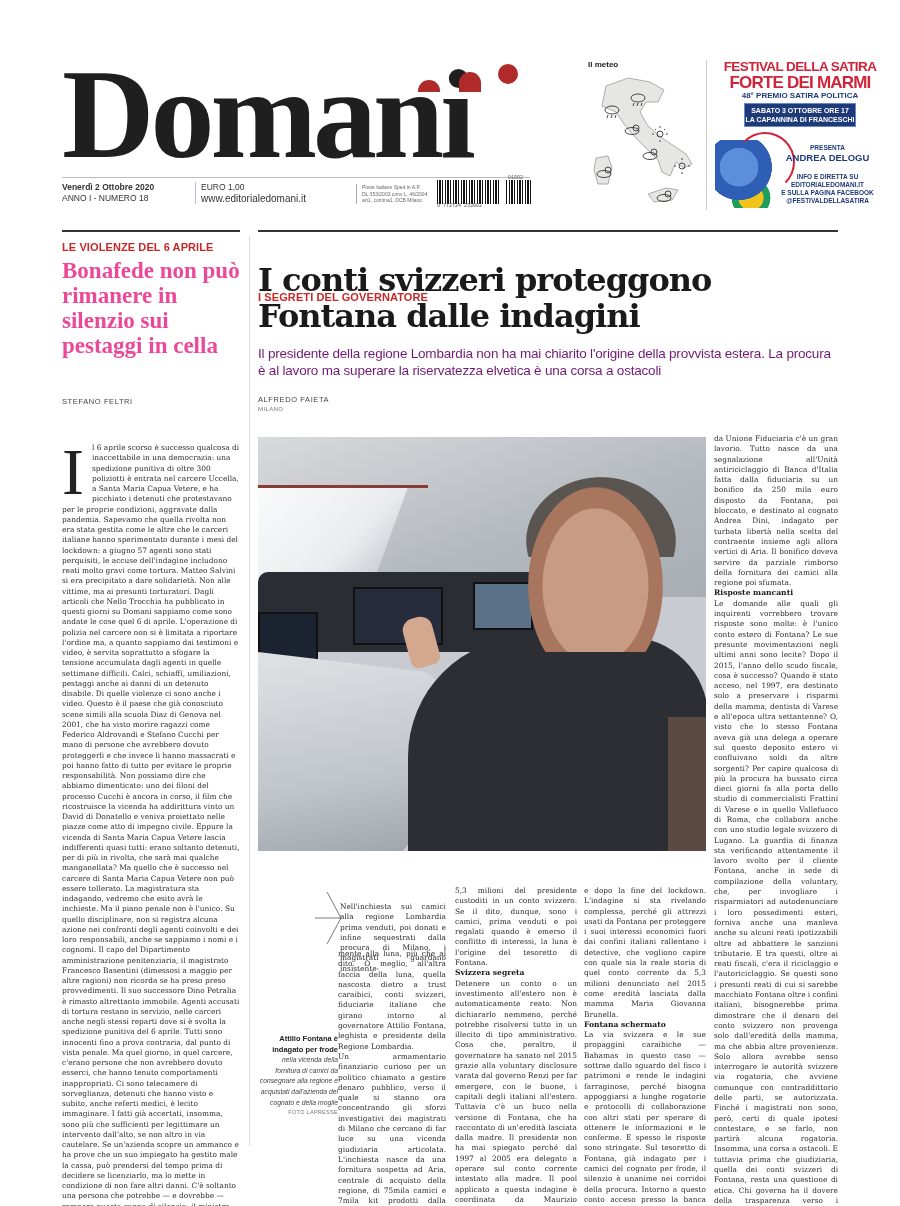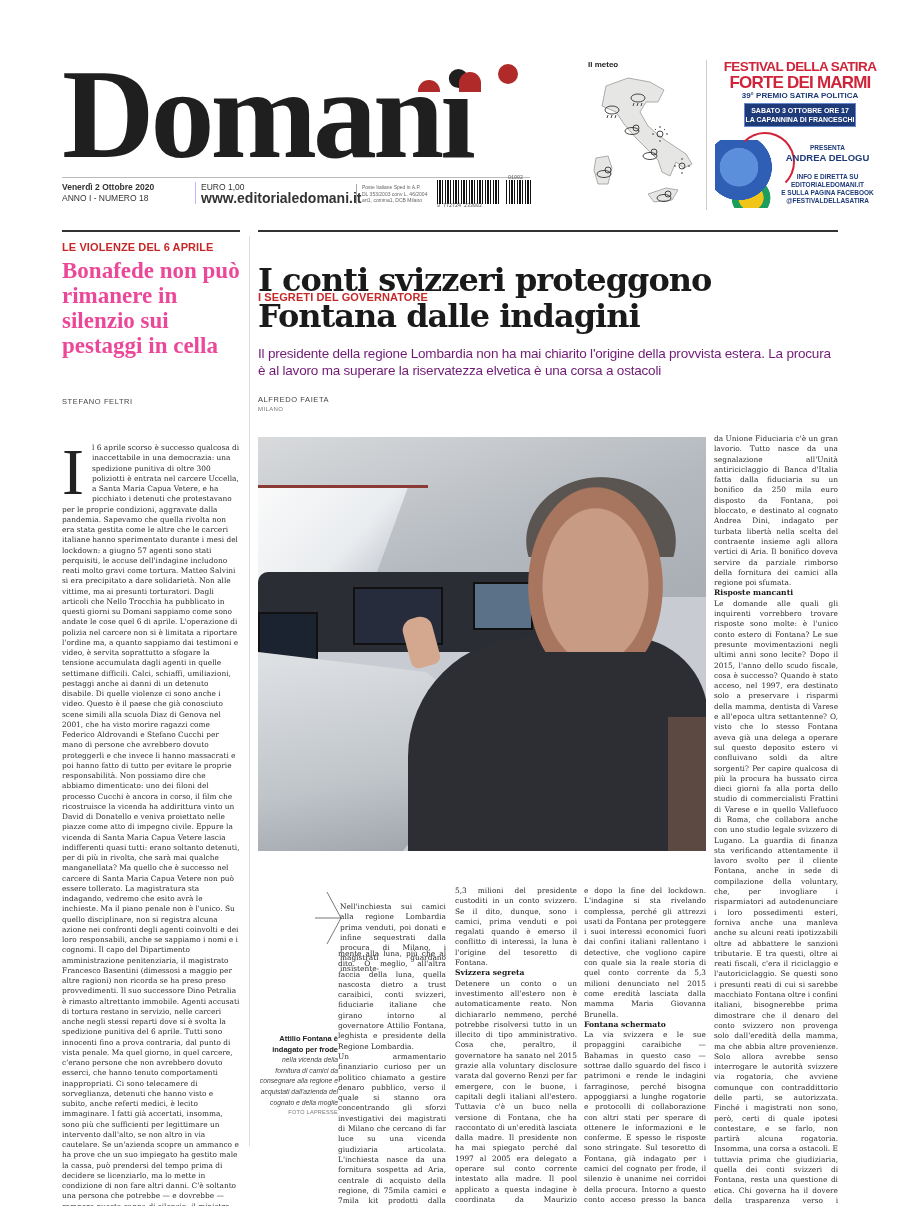--- a/index.html
+++ b/index.html
@@ -13,21 +13,21 @@
   .logo-dot { position: absolute; background: #b02a2a; border-radius: 50%; }
   .dot1 { left: 356px; top: 22px; width: 22px; height: 12px; border-radius: 12px 12px 0 0; }
   .dot2 { left: 397px; top: 14px; width: 22px; height: 20px; border-radius: 12px 12px 0 0; }
   .dot3 { left: 436px; top: 6px; width: 20px; height: 20px; }
   .mast-rule { position: absolute; left: 62px; top: 177px; width: 468px; height: 1px; background: #bbb; }
 
   .mast-info { position: absolute; top: 182px; font-family: "Liberation Sans", sans-serif; font-size: 8.5px; color: #333; line-height: 11px; }
   .mi-date { left: 62px; }
   .mi-date b { font-weight: bold; }
   .mi-price { left: 195px; border-left: 1px solid #c4b5fd; padding-left: 5px; }
-  .mi-price .url { font-weight: bold; font-size: 14px; }
+  .mi-price .url { font-weight: normal; font-size: 10px; }
   .mi-post { left: 356px; top: 184px; font-size: 5px; line-height: 6.5px; color: #666; width: 75px; border-left: 1px solid #aaa; padding-left: 5px; }
   .barcode { position: absolute; left: 437px; top: 180px; width: 95px; height: 24px;
      background: repeating-linear-gradient(90deg, #111 0 1px, #fff 1px 2px, #111 2px 4px, #fff 4px 5px, #111 5px 6px, #fff 6px 8px); }
   .barcode .gap { position: absolute; left: 63px; top: 0; width: 6px; height: 24px; background: #fff; }
   .bc-num { position: absolute; left: 437px; top: 203px; font-family: "Liberation Mono", monospace; font-size: 5px; color: #555; }
   .bc-code { position: absolute; left: 508px; top: 175px; font-family: "Liberation Mono", monospace; font-size: 5px; color: #555; }
 
   
   .meteo { position: absolute; left: 588px; top: 60px; width: 115px; height: 150px; }
   .meteo-title { font-family: "Liberation Sans", sans-serif; font-weight: bold; font-size: 8px; color: #222; }
@@ -158,21 +158,21 @@
       <circle cx="80" cy="122" r="3"></circle>
         <ellipse cx="76" cy="126" rx="7" ry="3.5"></ellipse>
     </g>
   </svg>
 </div>
 <div class="meteo-sep"></div>
 
 <div class="ad">
   <div class="ad-l1">FESTIVAL DELLA SATIRA</div>
   <div class="ad-l2">FORTE DEI MARMI</div>
-  <div class="ad-l3">39° PREMIO SATIRA POLITICA</div>
+  <div class="ad-l3">48° PREMIO SATIRA POLITICA</div>
   <div class="ad-box">
     <div>SABATO 3 OTTOBRE   ORE 17</div>
     <div>LA CAPANNINA DI FRANCESCHI</div>
   </div>
   <div class="ad-art"></div>
   <div class="ad-arc"></div>
   <div class="ad-presenta">PRESENTA</div>
   <div class="ad-name">ANDREA DELOGU</div>
   <div class="ad-info">
     <div>INFO E DIRETTA SU</div>

